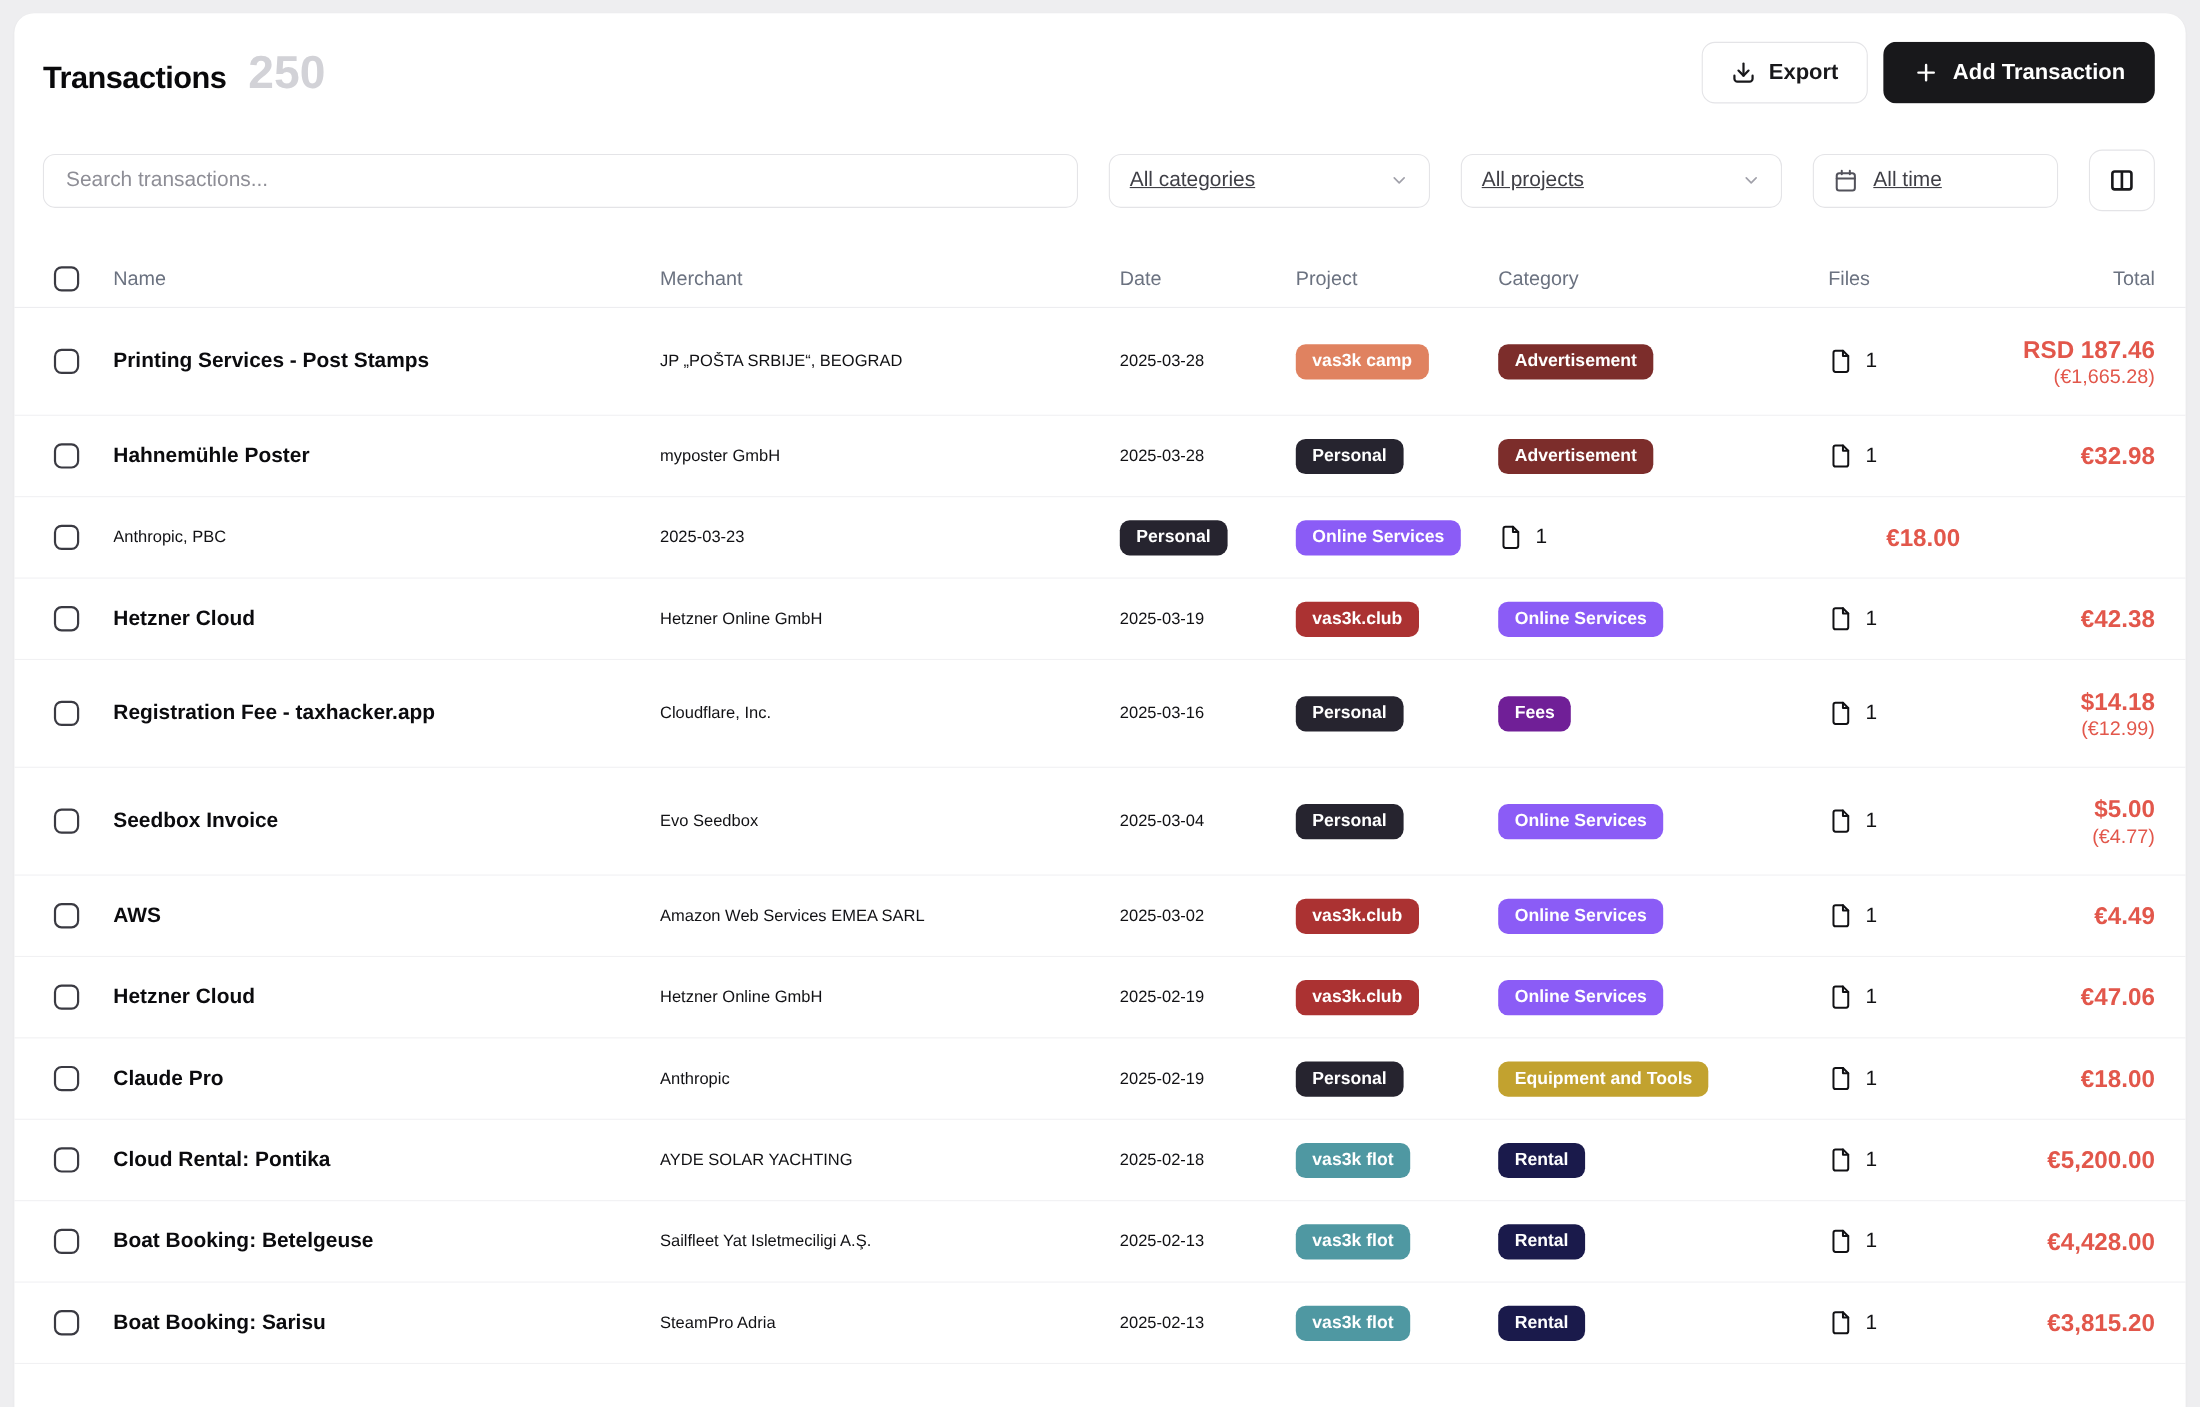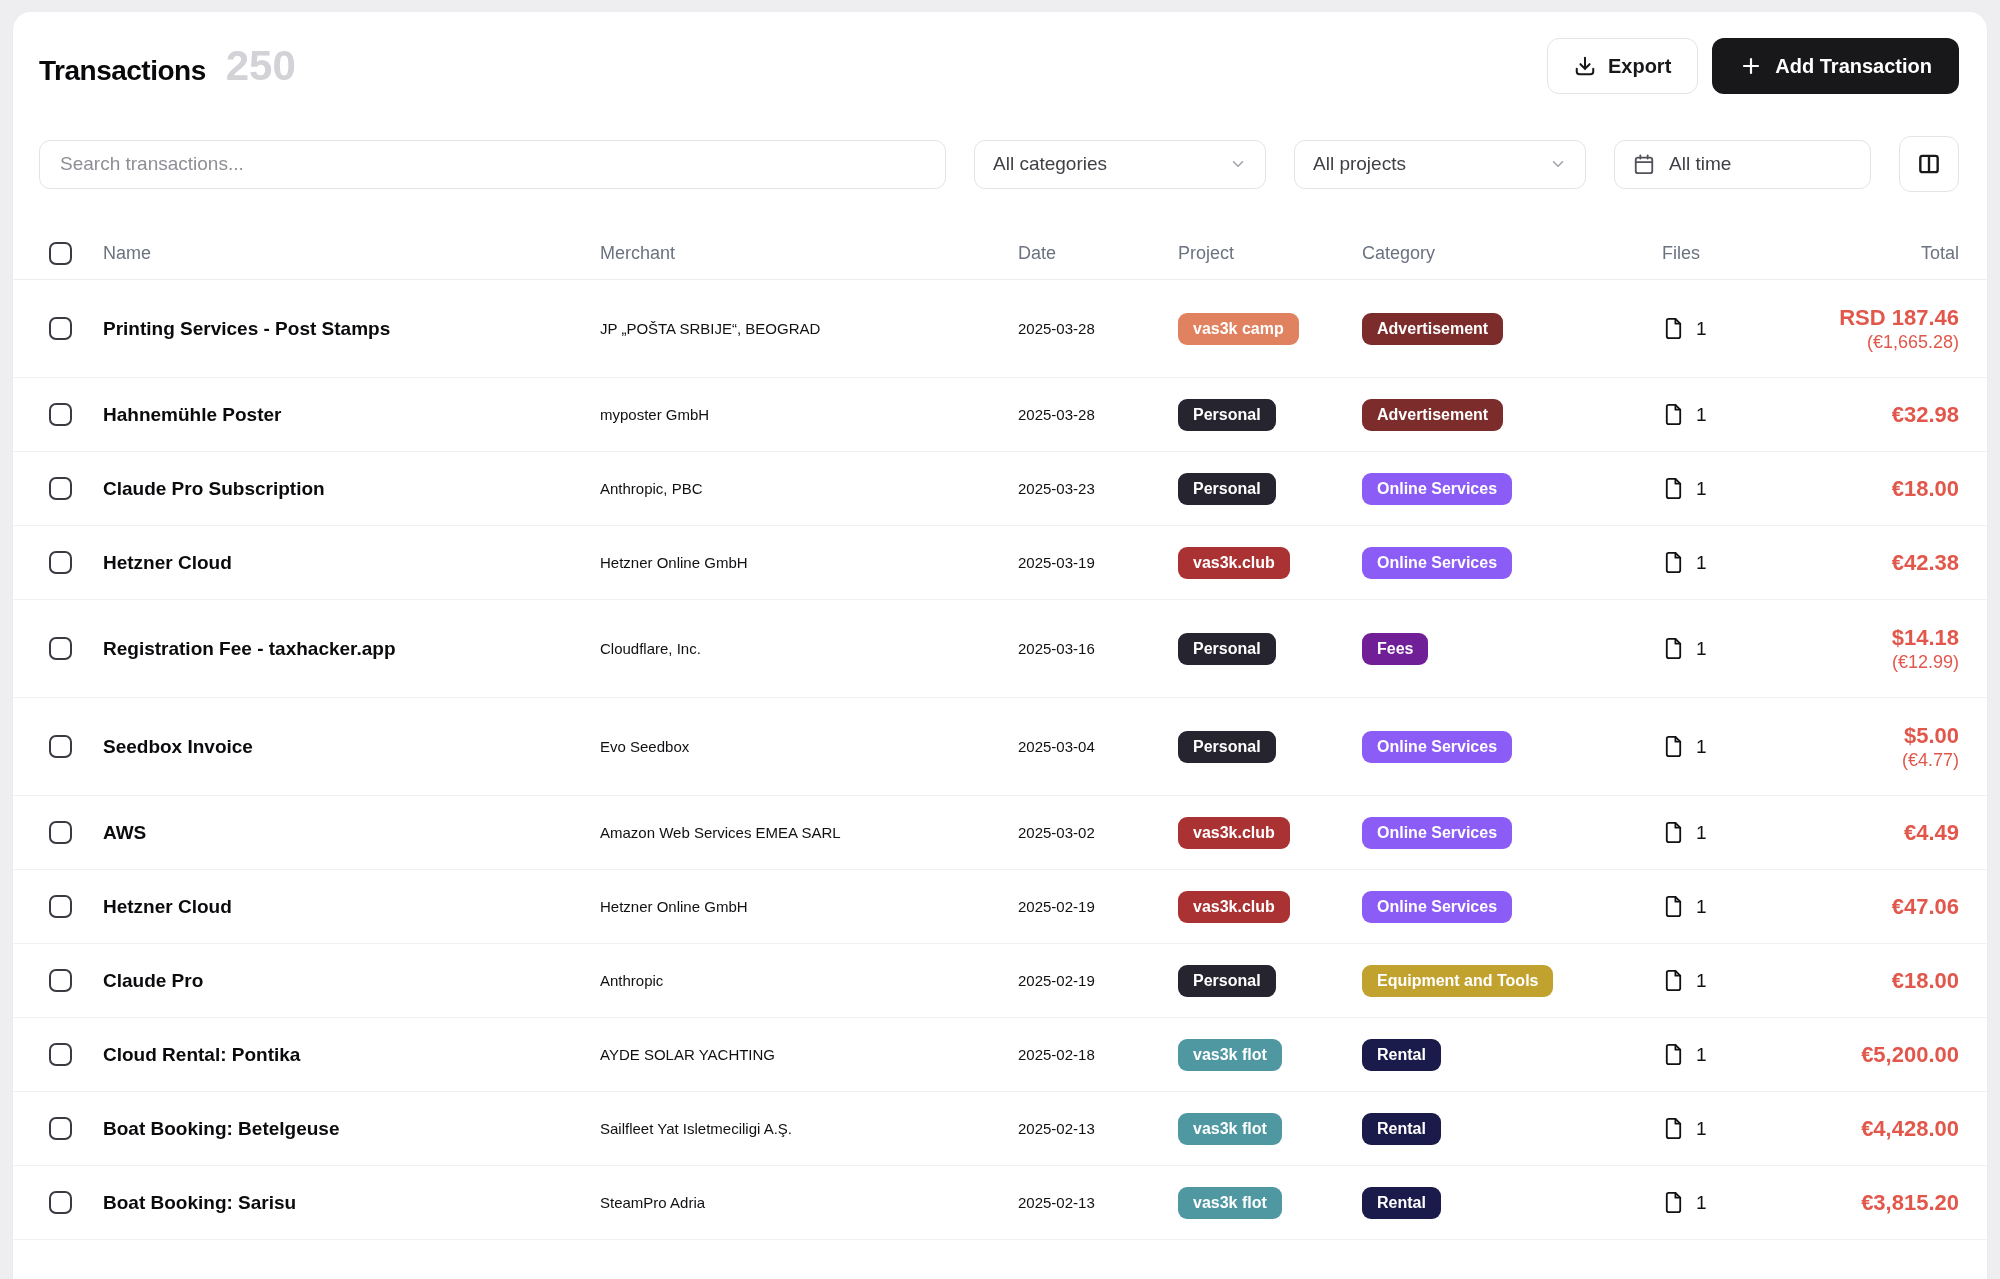--- a/index.html
+++ b/index.html
@@ -62,24 +62,24 @@
     border: 1px solid #e4e4e7;
     border-radius: 11px;
     background: #fff;
     display: flex; align-items: center;
     padding: 0 18px;
     font-size: 19px;
     color: #3f3f46;
     cursor: pointer;
     flex: 0 0 auto;
   }
-  .select .lbl { white-space: nowrap; }
+  .select .lbl { white-space: nowrap; text-decoration: underline; }
   .sel-categories { width: 292px; justify-content: space-between; }
   .sel-projects  { width: 292px; justify-content: space-between; gap: 40px; }
-  .sel-time      { width: 257px; gap: 14px; }
+  .sel-time      { width: 223px; gap: 14px; }
   .icon-btn {
     width: 60px; height: 56px;
     border: 1px solid #e4e4e7; border-radius: 12px;
     background: #fff; display: flex; align-items: center; justify-content: center;
     cursor: pointer; flex: 0 0 auto;
   }
   .chevron { color: #a1a1aa; }
   
   .table { margin-top: 36px; }
   .trow {
@@ -245,21 +245,20 @@
     <div class="cell-total">
       <div class="total-main">€32.98</div>
 
     </div>
   </div>
 
   <div class="trow">
     <div class="cell-check">
       <div class="checkbox"></div>
     </div>
-    <div class="cell-name">Claude Pro Subscription</div>
     <div class="cell-merchant">Anthropic, PBC</div>
     <div class="cell-date">2025-03-23</div>
     <div><span class="badge" style="background: rgb(38, 36, 47);">Personal</span></div>
     <div><span class="badge" style="background: rgb(139, 92, 246);">Online Services</span></div>
     <div class="cell-files">
       <span style="display:flex">
         <svg width="23" height="23" viewBox="0 0 24 24" fill="none" stroke="#111114" stroke-width="1.9" stroke-linecap="round" stroke-linejoin="round">
           <path d="M14 2H7a2 2 0 0 0-2 2v16a2 2 0 0 0 2 2h10a2 2 0 0 0 2-2V7z"></path>
                 <path d="M14 2v5h5"></path>
         </svg>

